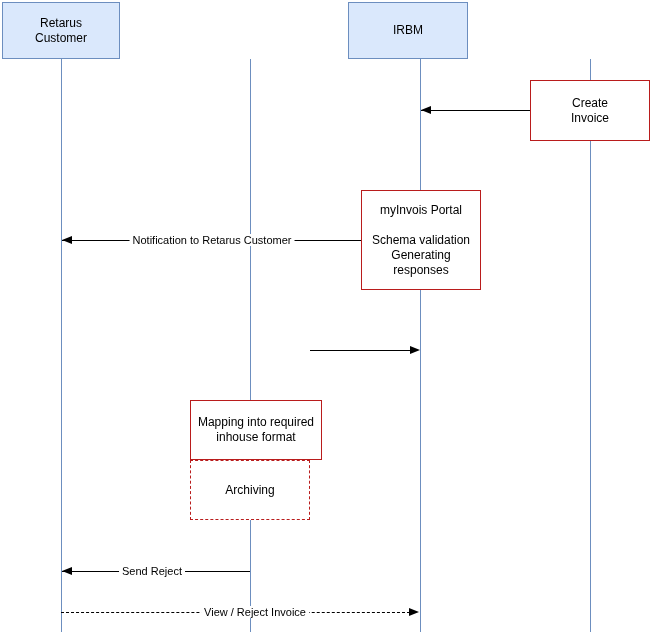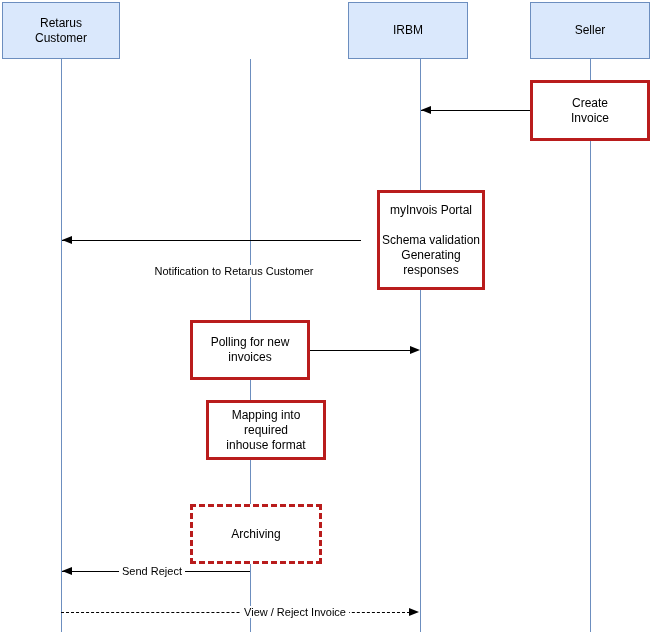--- a/index.html
+++ b/index.html
@@ -32,21 +32,21 @@
     justify-content: center;
     text-align: center;
     font-size: 12px;
     line-height: 1.25;
     white-space: pre-line;
     z-index: 3;
   }
   .node {
     position: absolute;
     background: #ffffff;
-    border: 3px solid #b91c1c;
+    border: 1px solid #b91c1c;
     box-sizing: border-box;
     display: flex;
     align-items: center;
     justify-content: center;
     text-align: center;
     font-size: 12px;
     line-height: 1.25;
     white-space: pre-line;
     z-index: 3;
   }
@@ -90,50 +90,47 @@
 <div class="diagram">
 
   <div class="lifeline" style="left:61px;"></div>
   <div class="lifeline" style="left:250px;"></div>
   <div class="lifeline" style="left:420px;"></div>
   <div class="lifeline" style="left:590px;"></div>
 
   <div class="actor" style="left:2px;width:118px;">Retarus
 Customer</div>
   <div class="actor" style="left:348px;width:120px;">IRBM</div>
-  <div class="actor" style="left:530px;width:120px;">Seller</div>
 
   <div class="mline" style="left:421px;top:110px;width:109px;"></div>
   <div class="head left" style="left:421px;top:106px;"></div>
 
   <div class="node" style="left:530px;top:80px;width:120px;height:61px;">Create
 Invoice</div>
 
   <div class="mline" style="left:62px;top:240px;width:299px;"></div>
   <div class="head left" style="left:62px;top:236px;"></div>
-  <div class="msg-label" style="left:234px;top:240px;margin-top:31px;">Notification to Retarus Customer</div>
+  <div class="msg-label" style="left:212px;top:240px;">Notification to Retarus Customer</div>
 
-  <div class="node" style="left:377px;top:190px;width:108px;height:100px;">myInvois Portal
+  <div class="node" style="left:361px;top:190px;width:120px;height:100px;">myInvois Portal
 
 Schema validation
 Generating
 responses</div>
 
   <div class="mline" style="left:310px;top:350px;width:107px;"></div>
   <div class="head right" style="left:410px;top:346px;"></div>
 
-  <div class="node" style="left:190px;top:320px;width:120px;height:60px;">Polling for new
-invoices</div>
 
-  <div class="node" style="left:206px;top:400px;width:120px;height:60px;">Mapping into required
+  <div class="node" style="left:190px;top:400px;width:132px;height:60px;">Mapping into required
 inhouse format</div>
 
-  <div class="node dashed" style="left:190px;top:504px;width:132px;height:60px;text-align:right;">Archiving</div>
+  <div class="node dashed" style="left:190px;top:460px;width:120px;height:60px;text-align:right;">Archiving</div>
 
   <div class="mline" style="left:62px;top:571px;width:188px;"></div>
   <div class="head left" style="left:62px;top:567px;"></div>
   <div class="msg-label" style="left:152px;top:571px;">Send Reject</div>
 
   <div class="mline dashed" style="left:61px;top:612px;width:349px;"></div>
   <div class="head right" style="left:409px;top:608px;"></div>
-  <div class="msg-label" style="left:255px;top:612px;margin-left:40px;">View / Reject Invoice</div>
+  <div class="msg-label" style="left:255px;top:612px;">View / Reject Invoice</div>
 
 </div>
 
 </body></html>

